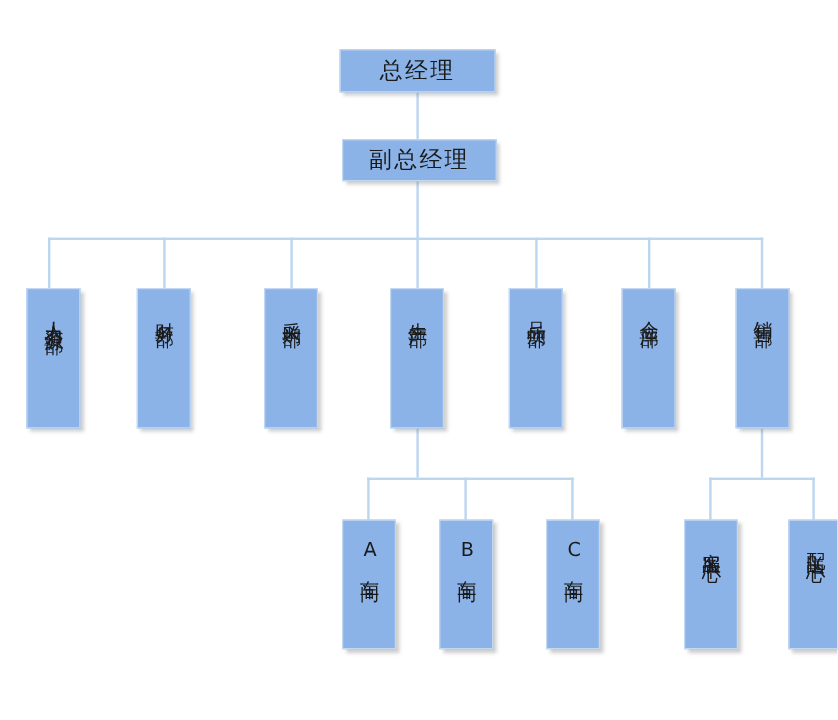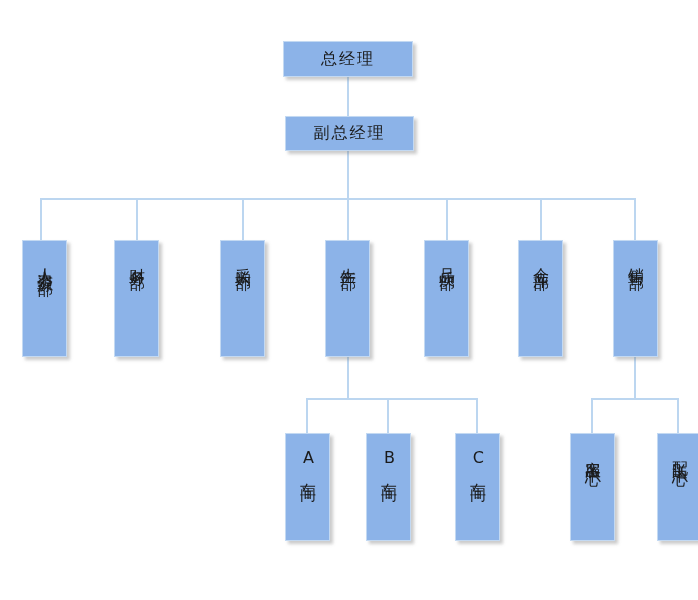--- a/index.html
+++ b/index.html
@@ -40,21 +40,21 @@
     justify-content: center;
   }
   .node .label {
     display: block;
     line-height: 1.18;
     letter-spacing: 0.5px;
   }
 
   
   .node.horiz {
-    font-size: 16px;
+    font-size: 19px;
   }
   .node.horiz .label {
     white-space: nowrap;
     letter-spacing: 2px;
   }
 
   
   .node.vert {
     align-items: flex-start;
     padding-top: 14px;

